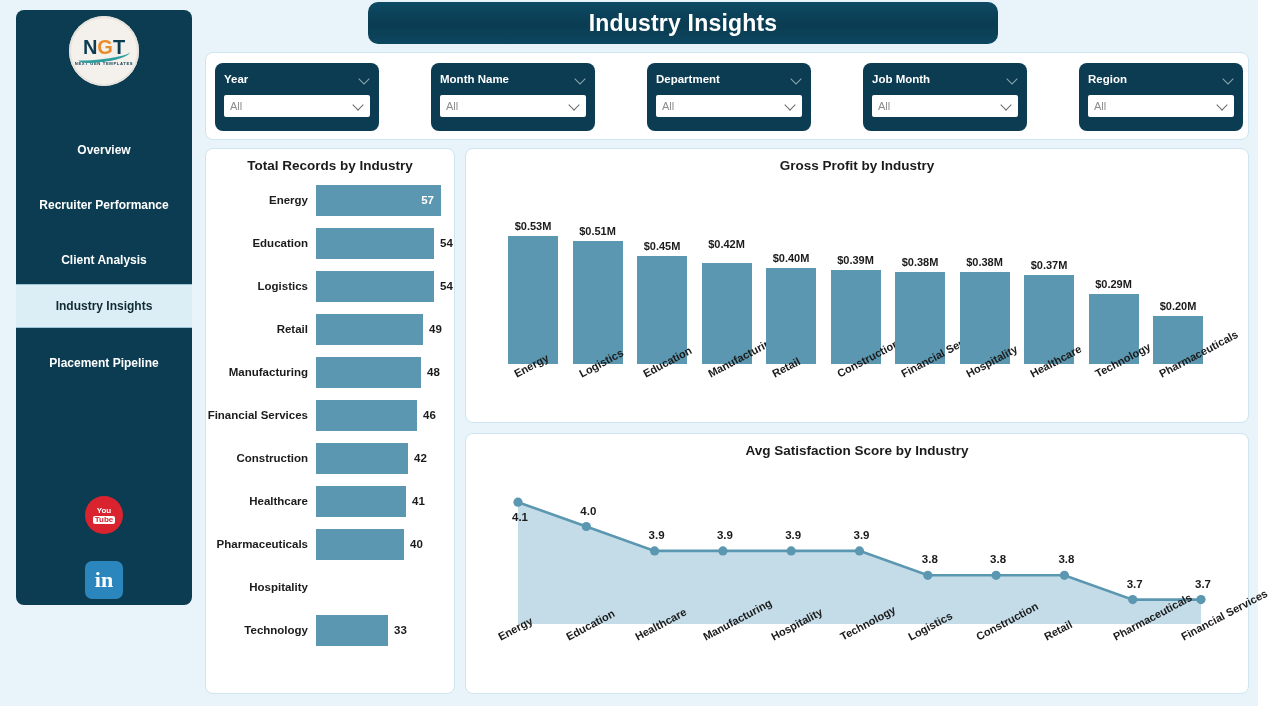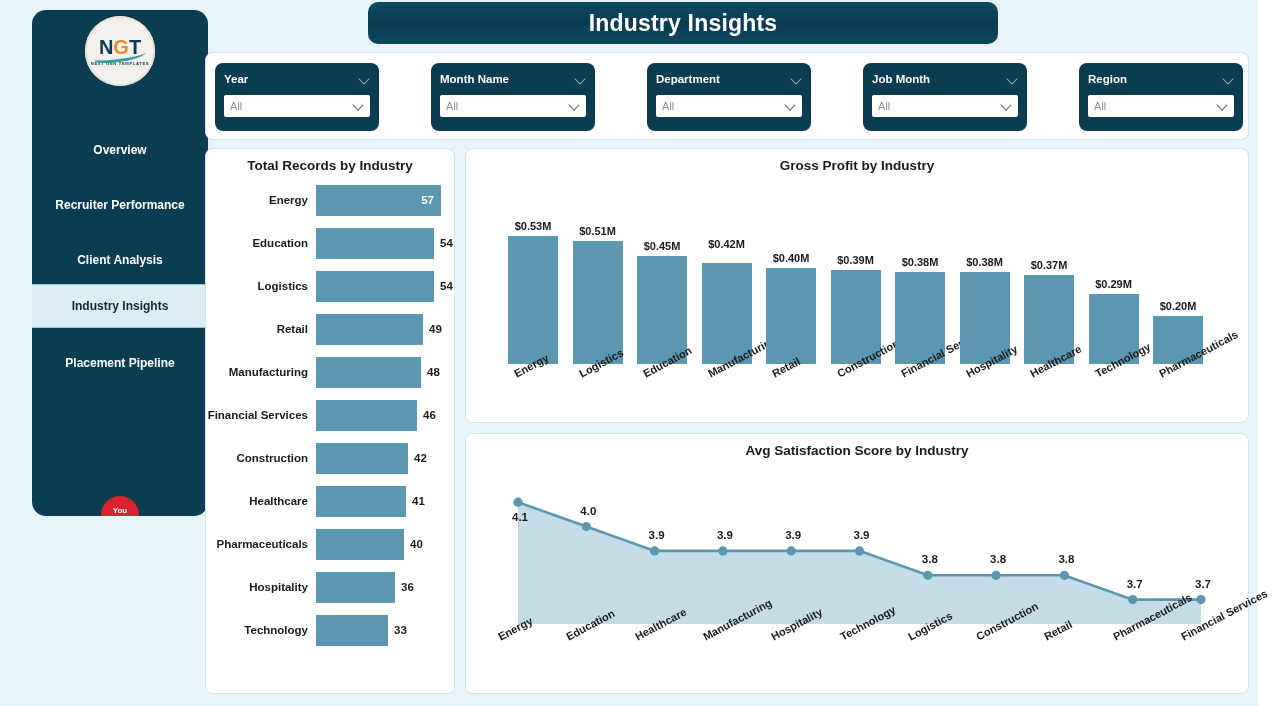--- a/index.html
+++ b/index.html
@@ -16,24 +16,24 @@
   }
   
   #page-bg {
     position: absolute; left: 0; top: 0;
     width: 1258px; height: 706px;
     background: #e9f4fa;
   }
 
   
   #sidebar {
-    position: absolute; left: 32px; top: 10px;
-    width: 176px; height: 506px;
+    position: absolute; left: 16px; top: 10px;
+    width: 176px; height: 595px;
     background: #0b3c52;
-    border-radius: 14px;
+    border-radius: 8px;
     overflow: hidden;
   }
   #logo-wrap {
     position: absolute; left: 50%; top: 6px;
     transform: translateX(-50%);
     width: 70px; height: 70px;
     border-radius: 50%;
     background: #f4f1ec;
     box-shadow: 0 0 0 2px #e7e3dc inset;
     display: flex; flex-direction: column;
@@ -412,24 +412,20 @@
         </div>
         <div class="hrow" style="top: 344px;">
           <div class="hlabel">Pharmaceuticals</div>
           <div class="hbar-wrap">
             <div class="hbar" style="width: 88px; background: rgb(91, 151, 176);"></div>
             <span class="hval-out">40</span>
           </div>
         </div>
         <div class="hrow" style="top: 387px;">
           <div class="hlabel">Hospitality</div>
-          <div class="hbar-wrap">
-            <div class="hbar" style="width: 79px; background: rgb(91, 151, 176);"></div>
-            <span class="hval-out">36</span>
-          </div>
         </div>
         <div class="hrow" style="top: 430px;">
           <div class="hlabel">Technology</div>
           <div class="hbar-wrap">
             <div class="hbar" style="width: 72px; background: rgb(91, 151, 176);"></div>
             <span class="hval-out">33</span>
           </div>
         </div>
       </div>
   </div>

